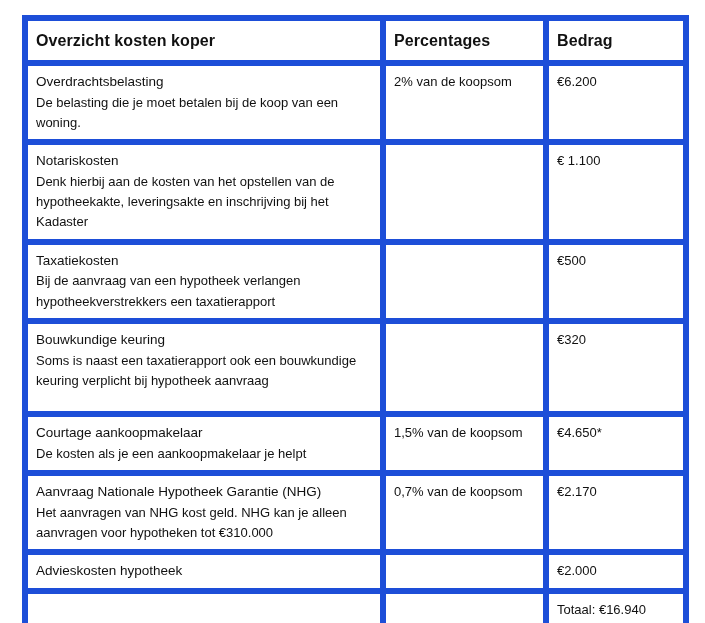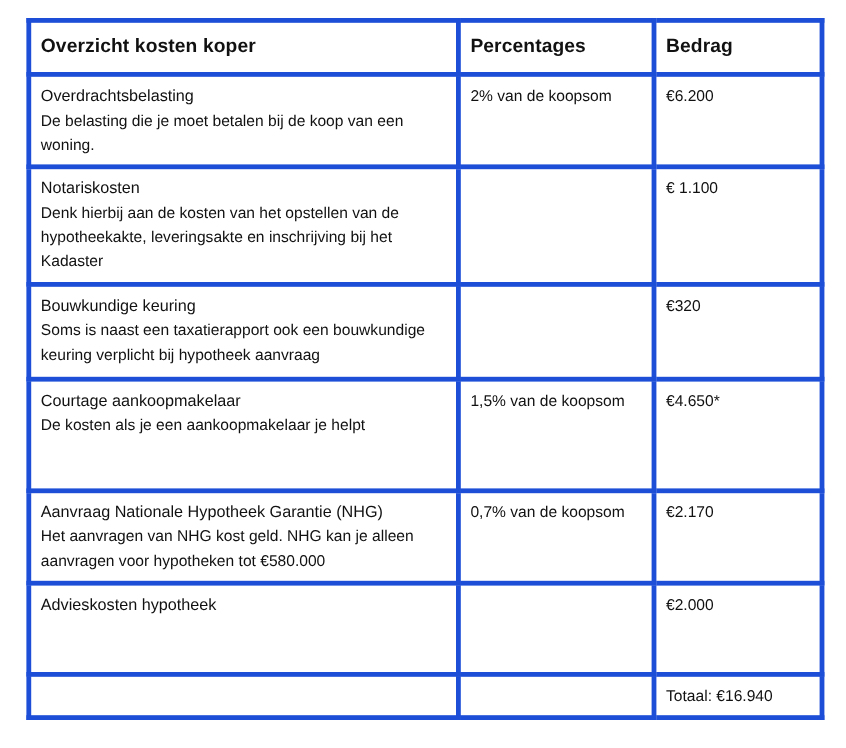--- a/index.html
+++ b/index.html
@@ -15,21 +15,21 @@
     border-collapse: collapse;
     table-layout: fixed;
     margin: 15px 0 0 22px;
     width: 661px;
     border: 2px solid #000000;
   }
   .kosten-table col.c1 { width: 358px; }
   .kosten-table col.c2 { width: 163px; }
   .kosten-table col.c3 { width: 140px; }
   .kosten-table th, .kosten-table td {
-    border: 4px solid #1d4ed8;
+    border: 6px solid #1d4ed8;
     vertical-align: top;
     text-align: left;
     padding: 6px 8px 6px 8px;
     overflow: hidden;
   }
   .kosten-table thead tr { height: 45px; }
   .kosten-table th {
     font-size: 16px;
     font-weight: bold;
     padding-top: 11px;
@@ -85,20 +85,28 @@
 
   <tr>
     <td>
       <div class="row-title">Notariskosten</div>
       <div class="row-desc">Denk hierbij aan de kosten van het opstellen van de hypotheekakte, leveringsakte en inschrijving bij het Kadaster</div>
     </td>
     <td></td>
     <td>€ 1.100</td>
   </tr>
 
+  <tr>
+    <td>
+      <div class="row-title">Taxatiekosten</div>
+      <div class="row-desc">Bij de aanvraag van een hypotheek verlangen hypotheekverstrekkers een taxatierapport</div>
+    </td>
+    <td></td>
+    <td>€500</td>
+  </tr>
 
   <tr>
     <td>
       <div class="row-title">Bouwkundige keuring</div>
       <div class="row-desc">Soms is naast een taxatierapport ook een bouwkundige keuring verplicht bij hypotheek aanvraag</div>
     </td>
     <td></td>
     <td>€320</td>
   </tr>
 
@@ -107,21 +115,21 @@
       <div class="row-title">Courtage aankoopmakelaar</div>
       <div class="row-desc">De kosten als je een aankoopmakelaar je helpt</div>
     </td>
     <td>1,5% van de koopsom</td>
     <td>€4.650*</td>
   </tr>
 
   <tr>
     <td>
       <div class="row-title">Aanvraag Nationale Hypotheek Garantie (NHG)</div>
-      <div class="row-desc">Het aanvragen van NHG kost geld. NHG kan je alleen aanvragen voor hypotheken tot €580.000</div>
+      <div class="row-desc">Het aanvragen van NHG kost geld. NHG kan je alleen aanvragen voor hypotheken tot €310.000</div>
     </td>
     <td>0,7% van de koopsom</td>
     <td>€2.170</td>
   </tr>
 
   <tr>
     <td>
       <div class="row-title">Advieskosten hypotheek</div>
       <div class="row-desc"></div>
     </td>

